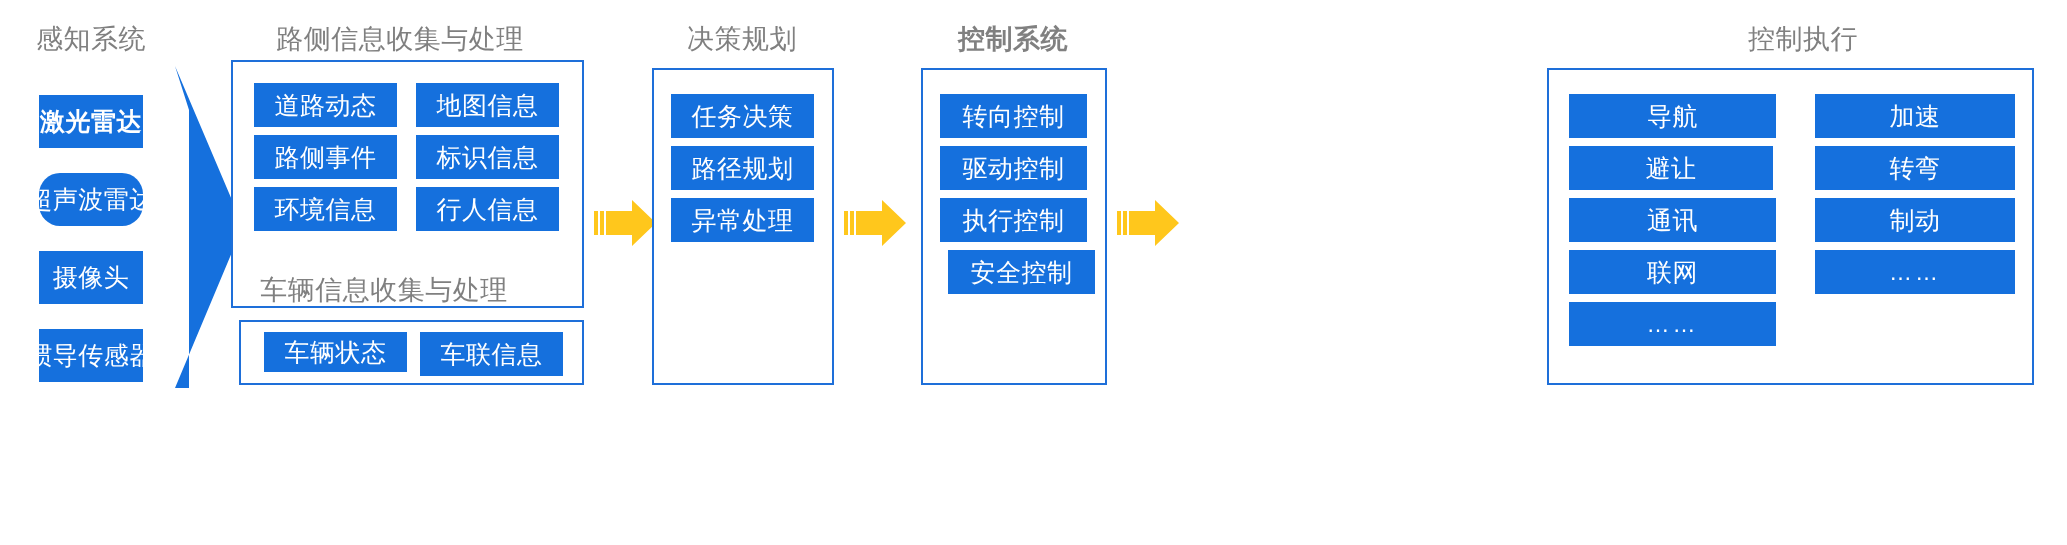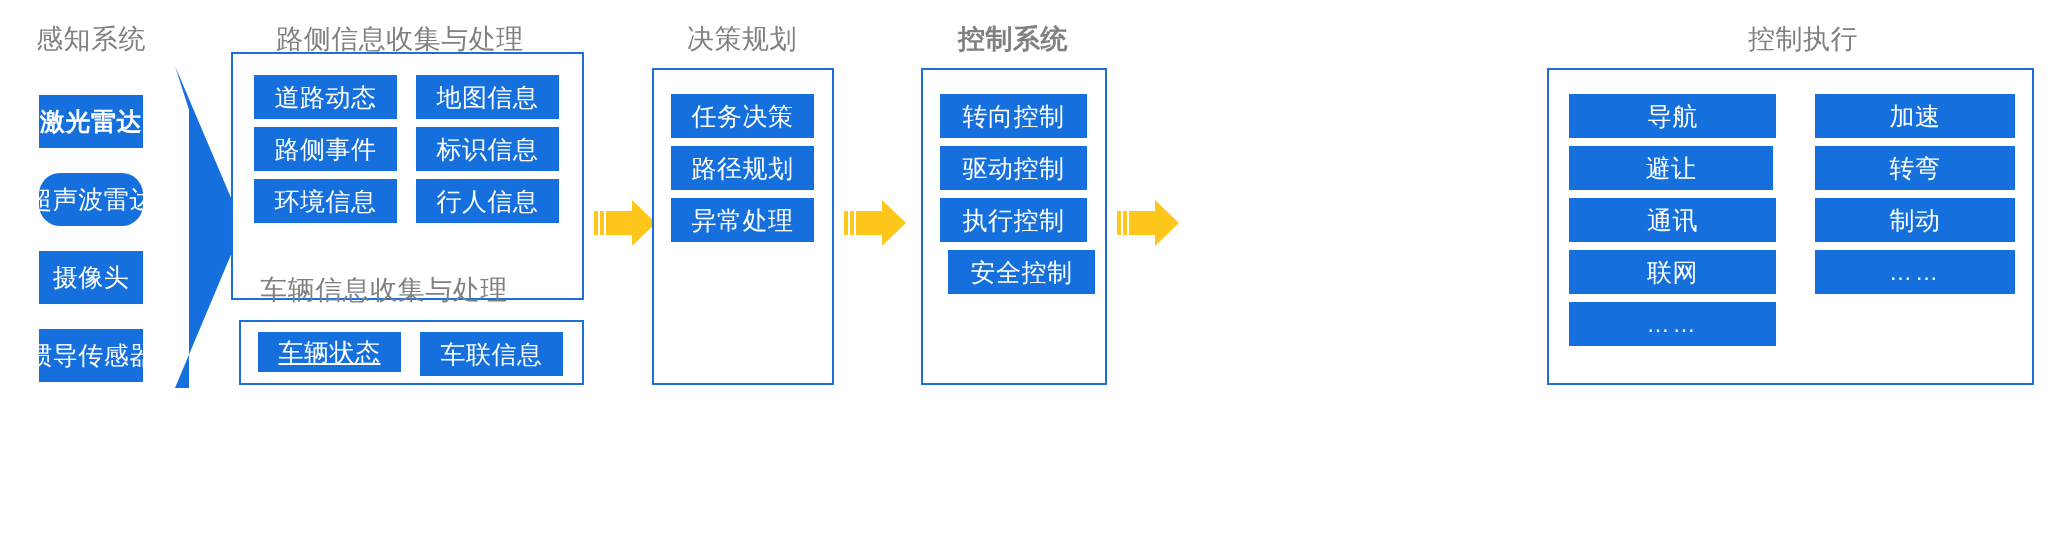--- a/index.html
+++ b/index.html
@@ -68,34 +68,34 @@
   <div class="chip" style="left:39px;top:329px;width:104px;height:53px;">惯导传感器</div>
 
   <div class="big-arrow">
     <svg width="68" height="322" viewBox="0 0 68 322" xmlns="http://www.w3.org/2000/svg">
       <polygon points="0,0 68,160 0,322 14,322 14,44" fill="#1570dd"></polygon>
     </svg>
   </div>
 
   <div class="sec-title" style="left:400px;top:26px;">路侧信息收集与处理</div>
 
-  <div class="panel" style="left:231px;top:52px;width:353px;height:248px;text-decoration:underline;">
+  <div class="panel" style="left:231px;top:60px;width:353px;height:248px;text-decoration:underline;">
     <div class="chip" style="left:21px;top:21px;width:143px;height:44px;">道路动态</div>
     <div class="chip" style="left:21px;top:73px;width:143px;height:44px;">路侧事件</div>
     <div class="chip" style="left:21px;top:125px;width:143px;height:44px;">环境信息</div>
 
     <div class="chip" style="left:183px;top:73px;width:143px;height:44px;">标识信息</div>
     <div class="chip" style="left:183px;top:21px;width:143px;height:44px;">地图信息</div>
     <div class="chip" style="left:183px;top:125px;width:143px;height:44px;">行人信息</div>
   </div>
 
   <div class="sec-title" style="left:384px;top:277px;">车辆信息收集与处理</div>
 
   <div class="panel" style="left:239px;top:320px;width:345px;height:65px;">
-    <div class="chip" style="left:17px;top:10px;width:143px;height:40px;text-decoration:underline;">车辆状态</div>
+    <div class="chip" style="left:23px;top:10px;width:143px;height:40px;">车辆状态</div>
     <div class="chip" style="left:179px;top:10px;width:143px;height:44px;">车联信息</div>
   </div>
 
   <div class="y-arrow" style="left:594px;top:200px;">
     <svg width="62" height="46" viewBox="0 0 62 46" xmlns="http://www.w3.org/2000/svg">
       <rect x="0" y="11" width="4" height="24" fill="#ffc71c"></rect>
       <rect x="6" y="11" width="4" height="24" fill="#ffc71c"></rect>
       <path d="M12,11 L38,11 L38,0 L62,23 L38,46 L38,35 L12,35 Z" fill="#ffc71c"></path>
     </svg>
   </div>

